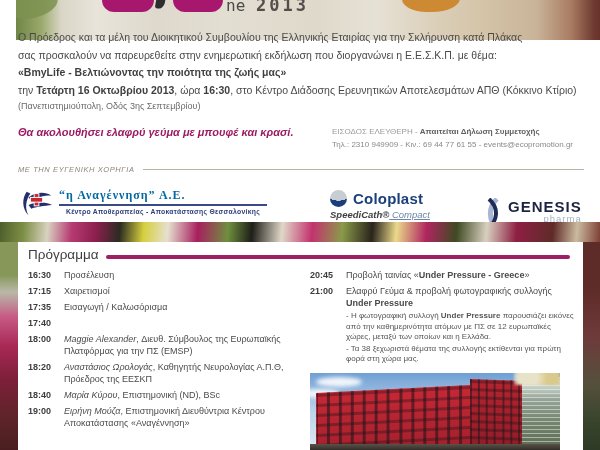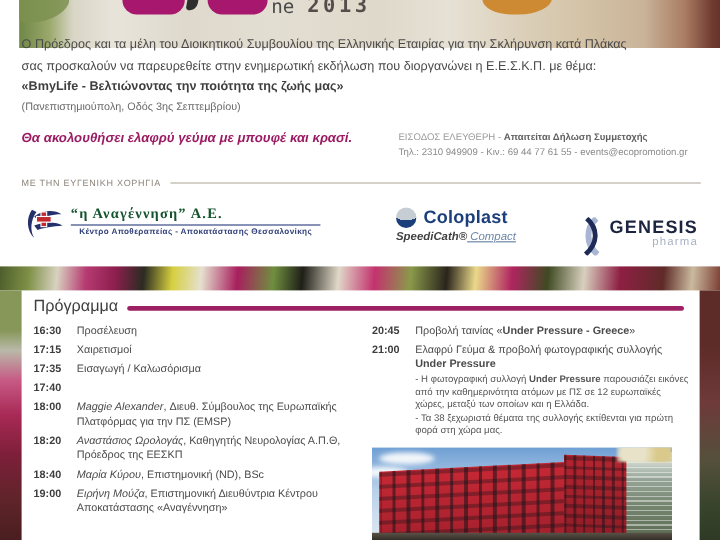--- a/index.html
+++ b/index.html
@@ -25,26 +25,26 @@
   .invite b{color:#3f3f3f;}
   .venue{font-size:9px;color:#6a6a6a;line-height:14px;}
   .meal-row{display:flex;justify-content:space-between;align-items:flex-start;margin-top:13px;}
   .meal{font-size:11px;font-weight:bold;font-style:italic;color:#9b1b63;}
   .entry-block{width:252px;font-size:8px;line-height:12.5px;color:#9a9a9a;}
   .entry-block b{color:#616161;}
   .contact{color:#8a8a8a;}
 
   
   .sp-head-row{display:flex;align-items:center;gap:8px;margin-top:14px;}
-  .sp-head{font-size:7.5px;letter-spacing:.6px;color:#8d857b;white-space:nowrap;}
+  .sp-head{font-size:7.5px;letter-spacing:.6px;color:#8d857b;white-space:nowrap;font-style:italic;}
   .sp-rule{flex:1;height:1px;background:#b9b2a8;}
   .sponsor-row{position:relative;height:62px;margin-top:8px;}
   .sp-anag{position:absolute;left:2px;top:6px;display:flex;gap:5px;align-items:flex-start;}
   .anag-text{width:208px;}
-  .anag-name{font-family:"Liberation Serif",serif;font-size:12px;font-weight:bold;color:#14532d;letter-spacing:1px;}
+  .anag-name{font-family:"Liberation Serif",serif;font-size:12px;font-weight:bold;color:#0369a1;letter-spacing:1px;}
   .anag-rule{height:1.5px;background:#3b4a86;margin:1px 0 2px;}
   .anag-sub{font-size:6.8px;font-weight:bold;color:#31407a;letter-spacing:.3px;text-align:center;}
   .sp-colo{position:absolute;left:312px;top:8px;}
   .colo-row{display:flex;align-items:center;gap:6px;}
   .colo-circle{width:17px;height:17px;border-radius:50%;background:radial-gradient(ellipse 130% 70% at 50% 30%,#c6ced4 0 46%,transparent 47%),linear-gradient(180deg,#9aa5ae 0 42%,#1b3f7a 42% 100%);}
   .colo-name{font-size:15px;font-weight:bold;color:#1b3f7a;letter-spacing:.2px;}
   .colo-sub{margin-top:2px;font-size:9.5px;font-style:italic;color:#1b3f7a;}
   .colo-sub .lt{color:#6e87a8;font-weight:normal;text-decoration:underline;}
   .sp-gen{position:absolute;left:462px;top:16px;display:flex;align-items:flex-start;gap:2px;}
   .gen-text{display:flex;flex-direction:column;align-items:flex-end;}
@@ -101,20 +101,21 @@
     <div class="blob b2"></div>
     <div class="frag-ne">ne</div>
     <div class="frag-year">2013</div>
     <div class="orange-blob"></div>
   </div>
 
   <div class="invite">
     <div class="ln">Ο Πρόεδρος και τα μέλη του Διοικητικού Συμβουλίου της Ελληνικής Εταιρίας για την Σκλήρυνση κατά Πλάκας</div>
     <div class="ln">σας προσκαλούν να παρευρεθείτε στην ενημερωτική εκδήλωση που διοργανώνει η Ε.Ε.Σ.Κ.Π. με θέμα:</div>
     <div class="ln theme">«BmyLife - Βελτιώνοντας την ποιότητα της ζωής μας»</div>
+    <div class="ln"><span>την </span><b>Τετάρτη 16 Οκτωβρίου 2013</b><span>, ώρα </span><b>16:30</b><span>, στο Κέντρο Διάδοσης Ερευνητικών Αποτελεσμάτων ΑΠΘ (Κόκκινο Κτίριο)</span></div>
     <div class="venue">(Πανεπιστημιούπολη, Οδός 3ης Σεπτεμβρίου)</div>
 
     <div class="meal-row">
       <div class="meal">Θα ακολουθήσει ελαφρύ γεύμα με μπουφέ και κρασί.</div>
       <div class="entry-block">
         <div><span>ΕΙΣΟΔΟΣ ΕΛΕΥΘΕΡΗ - </span><b>Απαιτείται Δήλωση Συμμετοχής</b></div>
         <div class="contact">Τηλ.: 2310 949909 - Κιν.: 69 44 77 61 55 - events@ecopromotion.gr</div>
       </div>
     </div>
 

